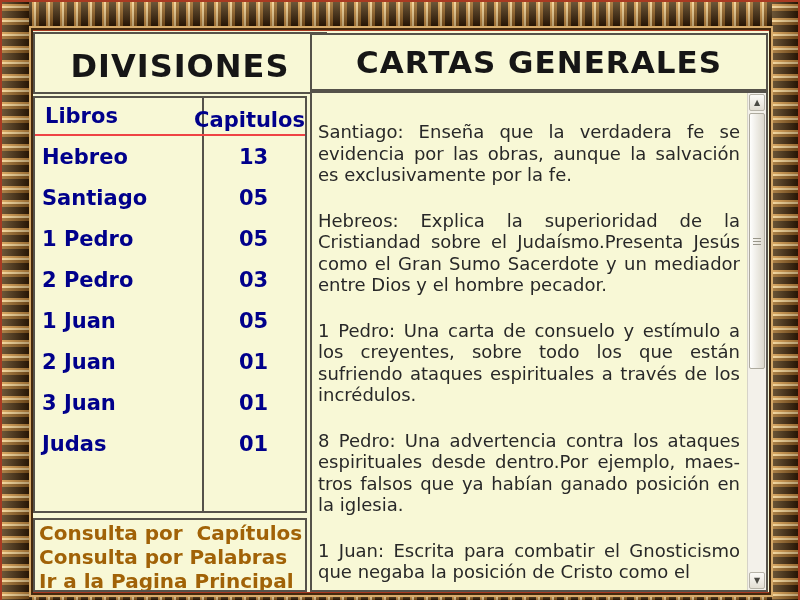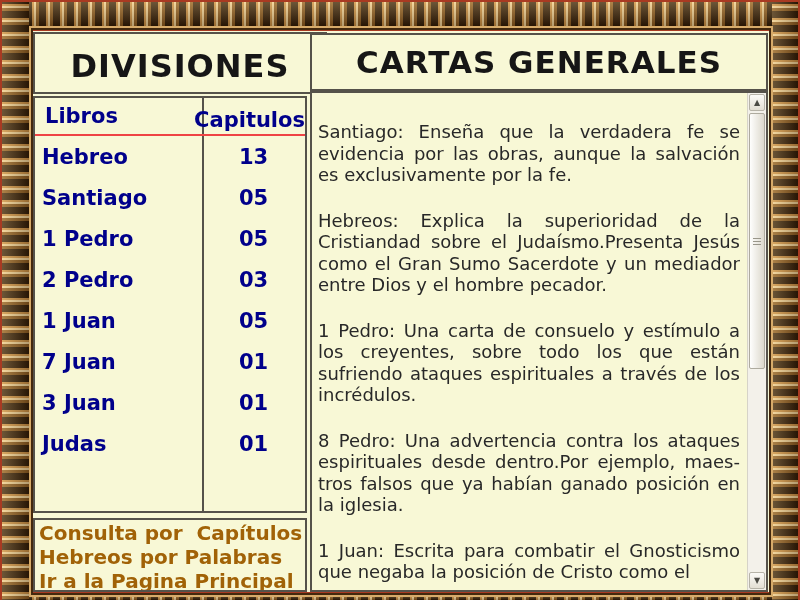--- a/index.html
+++ b/index.html
@@ -119,36 +119,36 @@
       </div>
       <div class="trow">
         <span class="cell-book"><a>2 Pedro</a></span>
         <span class="cell-chap chap">03</span>
       </div>
       <div class="trow">
         <span class="cell-book"><a>1 Juan</a></span>
         <span class="cell-chap chap">05</span>
       </div>
       <div class="trow">
-        <span class="cell-book"><a>7 Juan</a></span>
+        <span class="cell-book"><a>2 Juan</a></span>
         <span class="cell-chap chap">01</span>
       </div>
       <div class="trow">
         <span class="cell-book"><a>3 Juan</a></span>
         <span class="cell-chap chap">01</span>
       </div>
       <div class="trow">
         <span class="cell-book"><a>Judas</a></span>
         <span class="cell-chap chap">01</span>
       </div>
     </div>
 
     <div class="lp-links box">
       <a class="navlink">Consulta por  Capítulos</a>
-      <a class="navlink">Hebreos por Palabras</a>
+      <a class="navlink">Consulta por Palabras</a>
       <a class="navlink">Ir a la Pagina Principal</a>
     </div>
   </div>
 
   <div class="right-col">
 
     <div class="rp-title box">
       <span>CARTAS GENERALES</span>
     </div>
 

